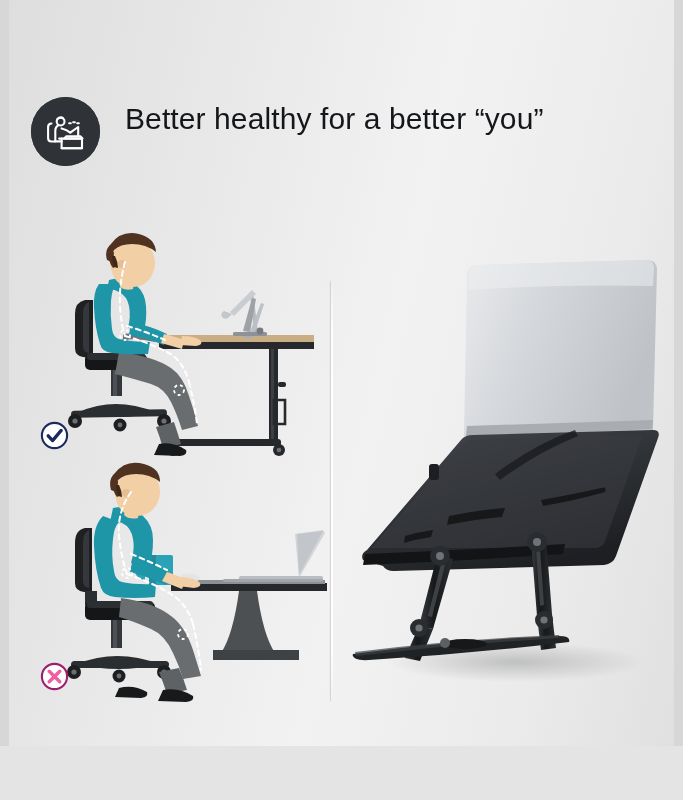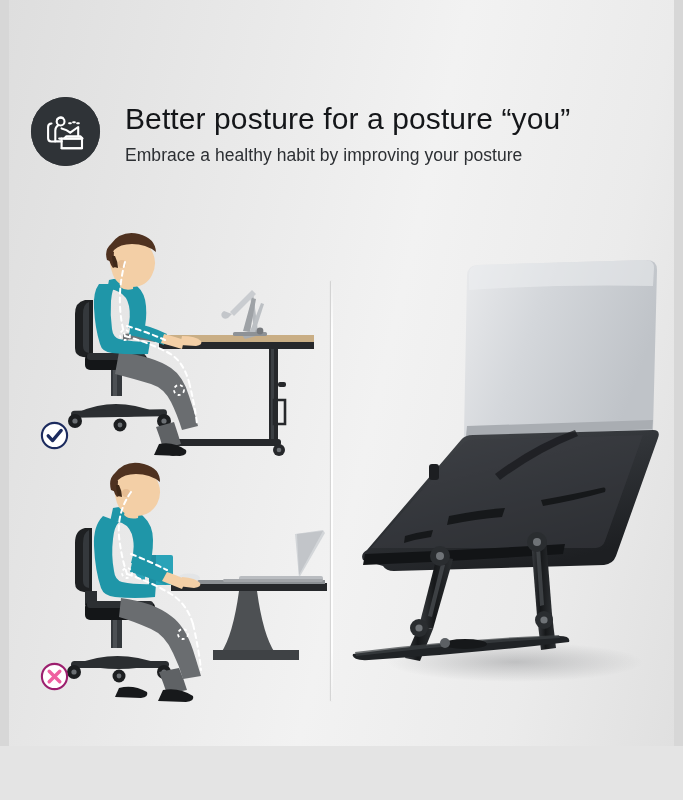--- a/index.html
+++ b/index.html
@@ -104,22 +104,21 @@
             <path d="M30.6 41.6 v9.6 h20.4 v-9.6"></path>
             <path d="M30.6 51.2 h20.4"></path>
 
             <path d="M38.2 26.2 h1.6"></path>
             <path d="M42.2 25.2 h1.6"></path>
             <path d="M46.2 26.2 h1.6"></path>
           </g>
         </svg>
       </div>
 
-      <div class="headline">Better posture for a posture “you”</div>
-      <div class="subhead">Embrace a healthy habit by improving your posture</div>
+      <div class="headline">Better healthy for a better “you”</div>
     </div>
 
     <div class="divider"></div>
 
     <div class="scene scene-good">
       <svg width="300" height="258" viewBox="0 0 300 258" aria-hidden="true">
 
         <g>
           <rect x="132" y="113" width="155" height="7" fill="#c9ae85"></rect>
           <rect x="132" y="120" width="155" height="7" fill="#26282b"></rect>

